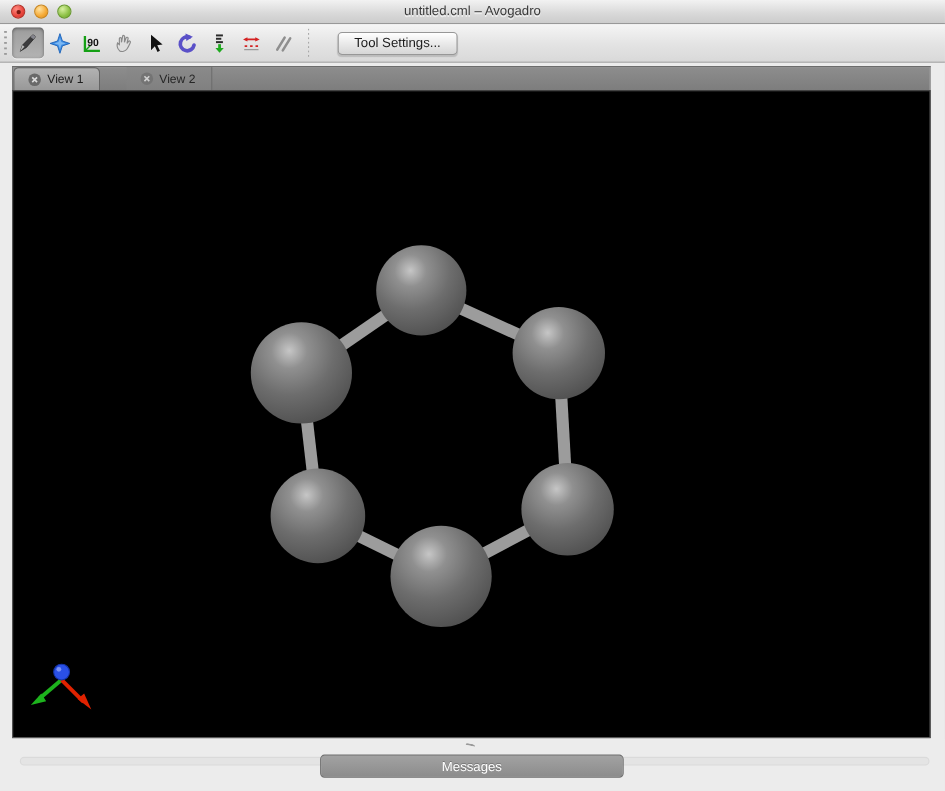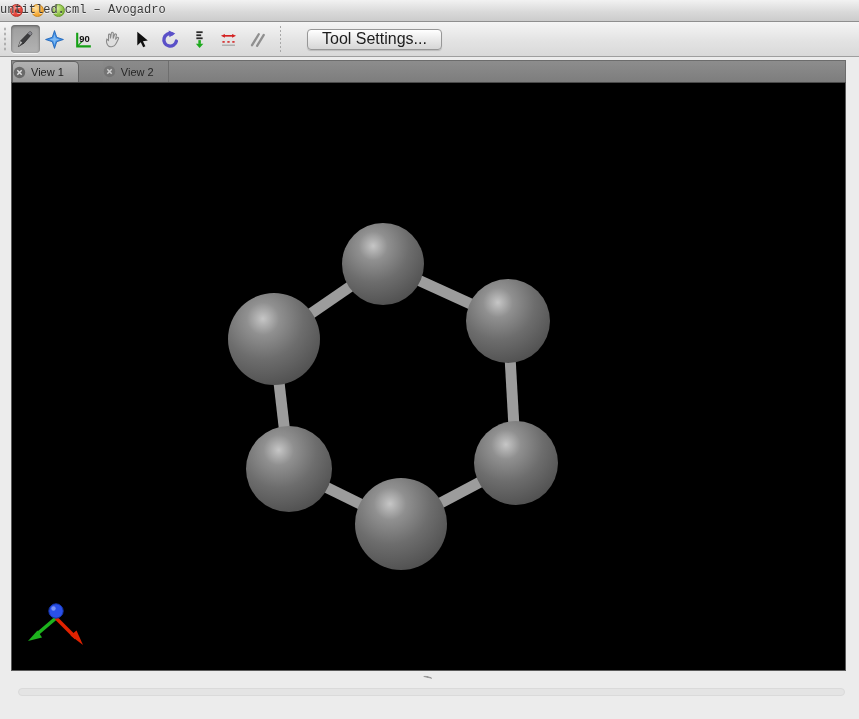--- a/index.html
+++ b/index.html
@@ -11,50 +11,50 @@
   
   .titlebar { position:relative; height:22px;
     background:linear-gradient(#f2f2f2,#d8d8d8 60%,#cccccc);
     border-bottom:1px solid #8f8f8f; }
   .traffic { position:absolute; top:4px; left:10px; display:flex; gap:8px; }
   .tl { width:13px; height:13px; border-radius:50%; position:relative; }
   .tl.red   { background:radial-gradient(circle at 35% 30%, #ff8a80, #e8453c 60%, #c4382e); border:1px solid #b5352c; }
   .tl.red::after { content:""; position:absolute; left:4px; top:4px; width:4px; height:4px; border-radius:50%; background:#7c1a12; }
   .tl.yellow{ background:radial-gradient(circle at 35% 30%, #ffe2a0, #f5a934 60%, #d78d23); border:1px solid #c9861f; }
   .tl.green { background:radial-gradient(circle at 35% 30%, #d7f0a0, #8cc044 60%, #6fa232); border:1px solid #699a2e; }
-  .title-text { position:absolute; left:0; right:0; top:3px; text-align:left;
-    font-size:12px; color:#3a3a3a; text-shadow:0 1px 0 rgba(255,255,255,.6);font-family:Liberation Mono, monospace; }
+  .title-text { position:absolute; left:0; right:0; top:3px; text-align:center;
+    font-size:12px; color:#3a3a3a; text-shadow:0 1px 0 rgba(255,255,255,.6); }
 
   
   .toolbar { position:relative; height:35px; display:flex; align-items:center;
     background:linear-gradient(#f5f5f5,#e3e3e3 55%,#d9d9d9);
     border-bottom:1px solid #9e9e9e; padding-left:3px; }
   .drag-handle { width:4px; height:26px; margin-right:4px;
     background-image:radial-gradient(circle, #9a9a9a 1px, transparent 1.2px);
     background-size:4px 5px; background-repeat:repeat-y; background-position:center; }
   .tool-btn { width:29px; height:28px; border:none; background:transparent; border-radius:4px;
     display:flex; align-items:center; justify-content:center; padding:0; }
   .tool-btn.selected { background:linear-gradient(#9d9d9d,#b3b3b3);
     box-shadow:inset 0 1px 3px rgba(0,0,0,.45), 0 1px 0 rgba(255,255,255,.6); }
   .tool-btn svg { width:21px; height:21px; }
   .tb-sep { width:1px; height:26px; margin:0 10px 0 8px;
     background-image:linear-gradient(#a8a8a8 2px, transparent 2px);
     background-size:1px 4px; }
   .mac-btn { height:21px; padding:0 14px; border:1px solid #979797; border-radius:4px;
     background:linear-gradient(#ffffff,#ececec 45%,#d6d6d6);
-    font-family:"Liberation Sans",sans-serif; font-size:16px; color:#1c1c1c;
+    font-family:"Liberation Sans",sans-serif; font-size:12px; color:#1c1c1c;
     box-shadow:0 1px 1px rgba(0,0,0,.15); }
   .mac-btn + .mac-btn { margin-left:20px; }
   .btn-spacer { width:16px; }
 
   
   .workarea { position:absolute; left:11px; right:13px; top:60px; }
   .tabstrip { height:22px; background:linear-gradient(#8d8d8d,#7d7d7d);
     border:1px solid #6c6c6c; border-bottom:none; display:flex; align-items:flex-end; }
-  .tab { height:21px; display:flex; align-items:center; gap:5px; padding:0 14px 0 0;
+  .tab { height:21px; display:flex; align-items:center; gap:5px; padding:0 14px 0 12px;
     font-size:11px; color:#1e1e1e; border-right:1px solid #6e6e6e; position:relative; }
   .tab.active { background:linear-gradient(#b2b2b2,#989898);
     border-radius:5px 5px 0 0; border:1px solid #646464; border-bottom:none; }
   .tab.inactive { background:linear-gradient(#8a8a8a,#808080); color:#262626;margin-left:24px; }
   .tab-close { width:13px; height:13px; display:inline-block; }
   .tab-close svg { width:13px; height:13px; display:block; }
 
   
   .viewport { position:relative; width:100%; height:589px; background:#000;
     border:1px solid #5a5a5a; border-top:1px solid #4a4a4a; overflow:hidden; }
@@ -230,15 +230,16 @@
         <polygon points="59,43 46.5,33.5 52.5,28.5" fill="#e02200"></polygon>
         <circle cx="32" cy="9" r="7.2" fill="#2a50e8" stroke="#1534a8" stroke-width="1"></circle>
         <circle cx="29.5" cy="6.5" r="2.2" fill="#7b93f5"></circle>
       </svg>
     </div>
   </div>
 
   <div class="bottombar">
     <div class="splitter-tick"></div>
     <div class="dock-strip"></div>
+    <button class="messages-btn">Messages</button>
   </div>
 
 </div>
 
 </body></html>

